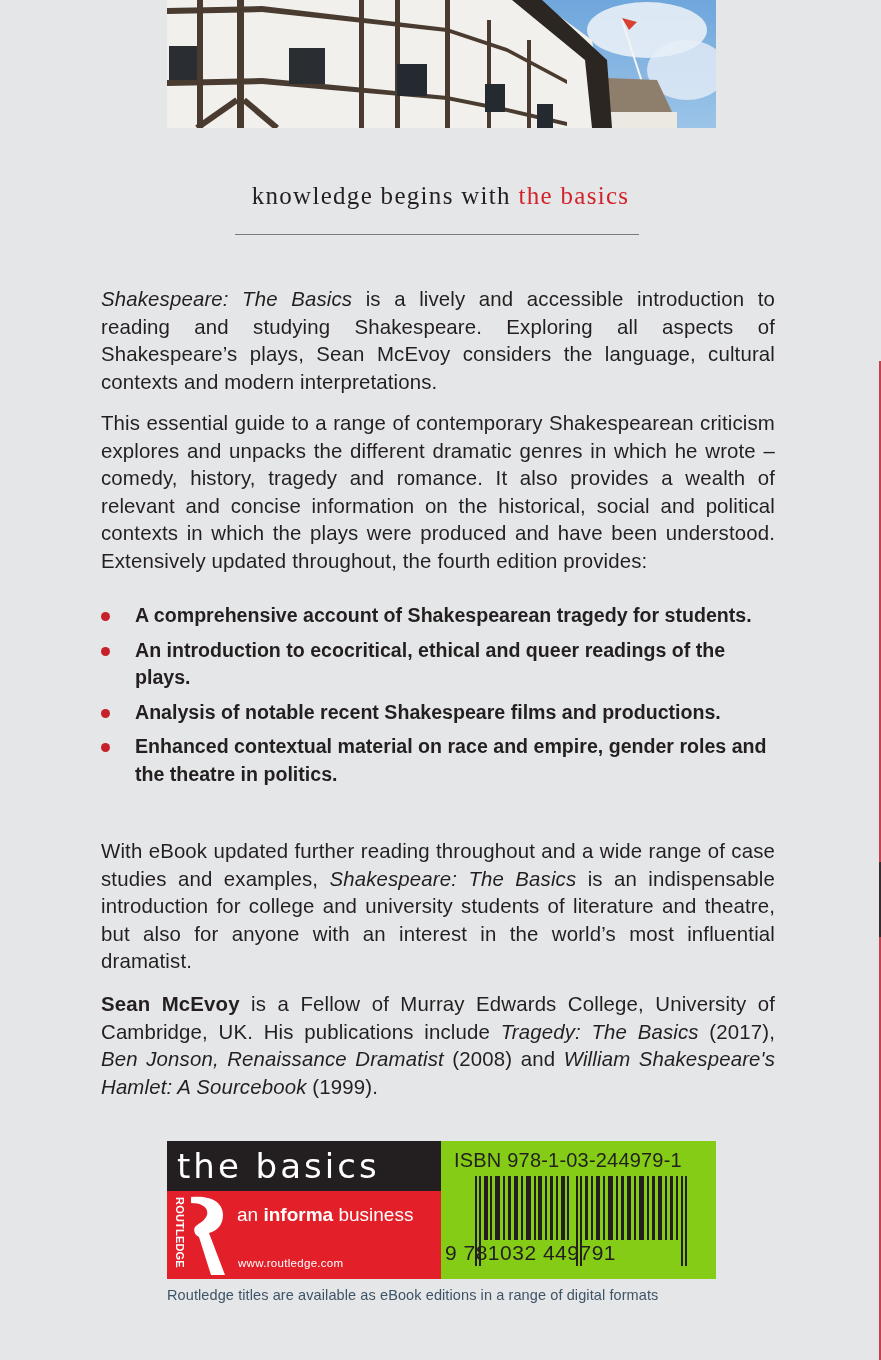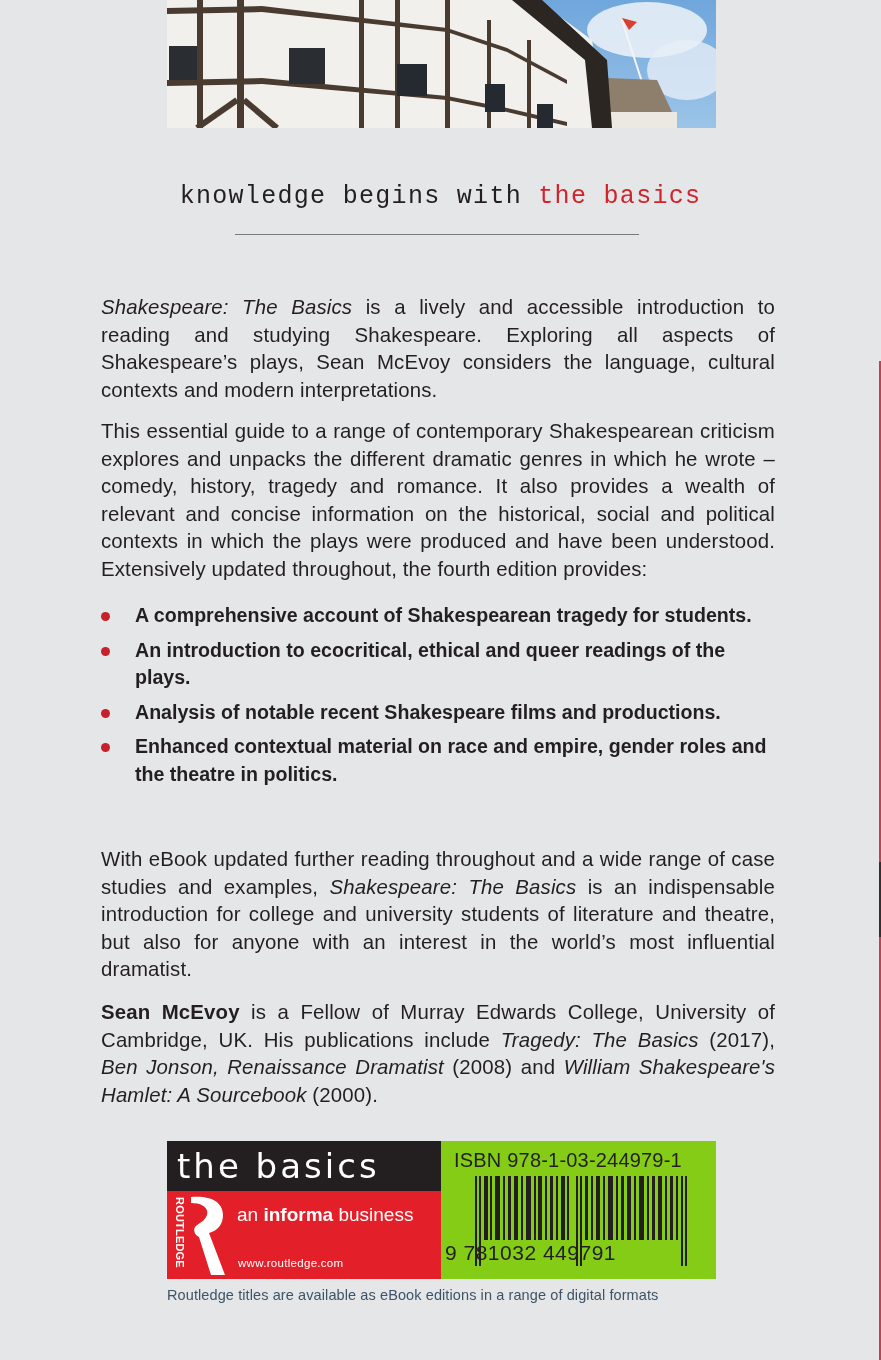--- a/index.html
+++ b/index.html
@@ -9,33 +9,33 @@
     font-family: "Liberation Sans", sans-serif;
     color: #231f20;
   }
   .photo {
     position: absolute; left: 167px; top: 0; width: 549px; height: 128px;
     overflow: hidden; background: #cfd3d6;
   }
   .photo svg { display: block; }
   .tagline {
     position: absolute; left: 0; width: 881px; top: 182px; text-align: center;
-    font-family: Liberation Mono, monospace; font-size: 25px; letter-spacing: 1.3px;
+    font-family: Liberation Serif, serif; font-size: 25px; letter-spacing: 1.3px;
     color: #231f20;
   }
   .tagline .accent { color: #d2232a; }
   .rule {
     position: absolute; left: 235px; top: 234px; width: 404px; height: 1px; background: #7a7a7c;
   }
   .body-text {
     position: absolute; left: 101px; width: 674px;
     font-size: 20.4px; line-height: 27.5px; text-align: justify;
     letter-spacing: 0.15px; color: #231f20;
   }
-  .body-text p { margin: 16px 0 13px 0; }
+  .body-text p { margin: 8px 0 13px 0; }
   .body-text i { font-style: italic; }
   .body-text b { font-weight: bold; }
   #p1 { top: 278px; }
   #p2 { top: 402px; }
   .bullets {
     position: absolute; left: 101px; top: 602px; width: 680px;
     list-style: none; margin: 0; padding: 0;
     font-size: 19.6px; line-height: 27.5px; font-weight: bold; color: #231f20;
   }
   .bullets li { position: relative; padding-left: 34px; margin-bottom: 7px; }
@@ -154,21 +154,21 @@
   <li><span class="dot"></span><span>An introduction to ecocritical, ethical and queer readings of the plays.</span></li>
   <li><span class="dot"></span><span>Analysis of notable recent Shakespeare films and productions.</span></li>
   <li><span class="dot"></span><span>Enhanced contextual material on race and empire, gender roles and the theatre in politics.</span></li>
 </ul>
 
 <div class="body-text" id="p3">
   <p><span>With eBook updated further reading throughout and a wide range of case studies and examples, </span><i>Shakespeare: The Basics</i><span> is an indispensable introduction for college and university students of literature and theatre, but also for anyone with an interest in the world’s most influential dramatist.</span></p>
 </div>
 
 <div class="body-text" id="p4">
-  <p><b>Sean McEvoy</b><span> is a Fellow of Murray Edwards College, University of Cambridge, UK. His publications include </span><i>Tragedy: The Basics</i><span> (2017), </span><i>Ben Jonson, Renaissance Dramatist</i><span> (2008) and </span><i>William Shakespeare's Hamlet: A Sourcebook</i><span> (2000).</span></p>
+  <p><b>Sean McEvoy</b><span> is a Fellow of Murray Edwards College, University of Cambridge, UK. His publications include </span><i>Tragedy: The Basics</i><span> (2017), </span><i>Ben Jonson, Renaissance Dramatist</i><span> (2008) and </span><i>William Shakespeare's Hamlet: A Sourcebook</i><span> (1999).</span></p>
 </div>
 
 <div class="logo-block">
   <div class="logo-top">the basics</div>
   <div class="logo-bottom">
     <div class="routledge-vert">ROUTLEDGE</div>
     <svg class="routledge-r" width="44" height="82" viewBox="0 0 44 82">
       <path d="M6,2 C24,0 38,6 38,20 C38,30 32,36 24,38 L40,80 L26,80 L14,42 C10,40 8,36 10,32 C14,28 20,26 22,20 C24,12 16,8 6,8 Z" fill="#ffffff"></path>
     </svg>
     <div class="informa"><span>an </span><b>informa</b><span> business</span></div>

